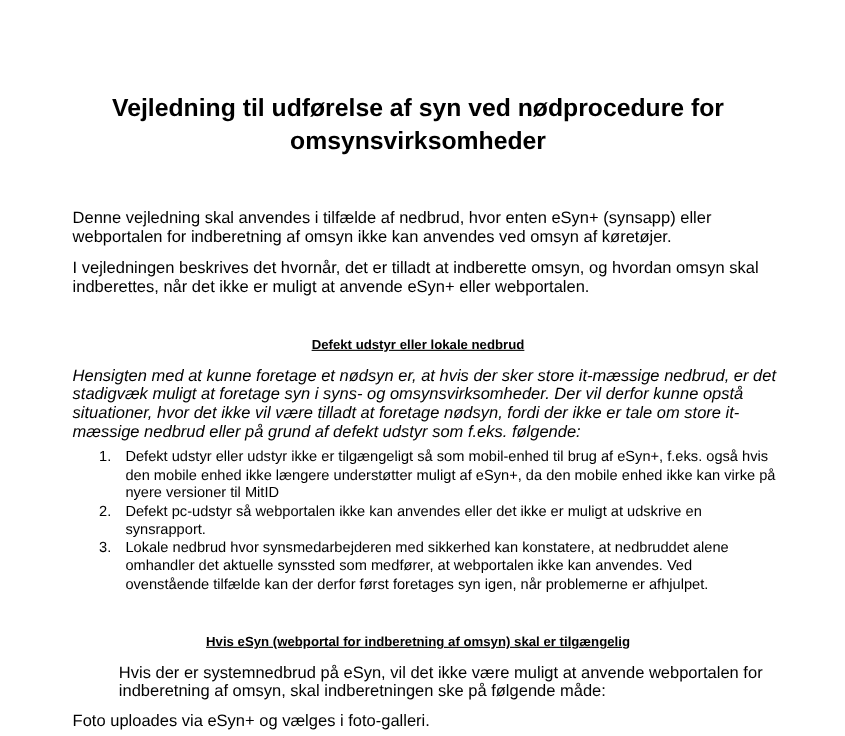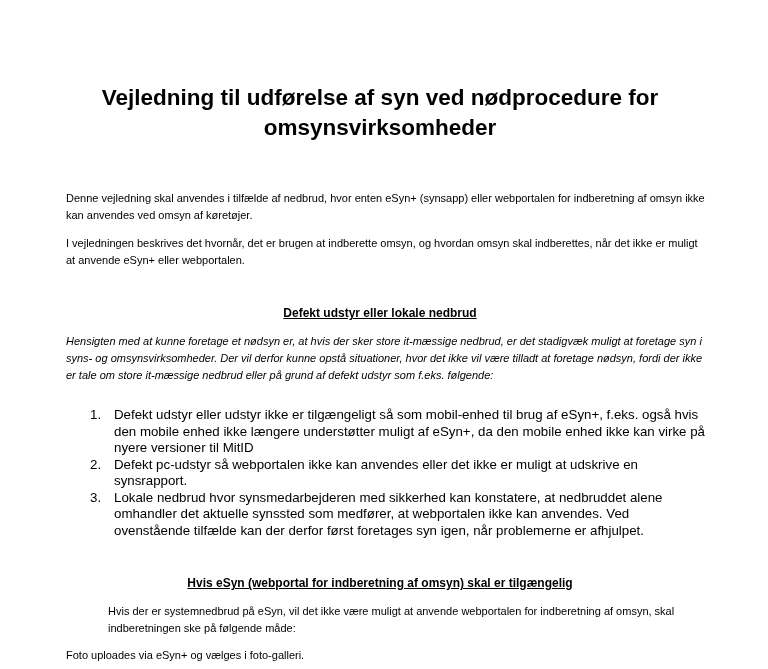--- a/index.html
+++ b/index.html
@@ -1,37 +1,37 @@
 <!DOCTYPE html>
 <html><head>
 <meta charset="utf-8">
 <style>
   html, body { margin: 0; padding: 0; background: #ffffff; }
   body { width: 768px; height: 669px; overflow: hidden; position: relative;
          font-family: "Liberation Sans", sans-serif; color: #000; }
   .page { position: absolute; left: 0; top: 0; width: 768px; height: 558px; }
   .title { position: absolute; left: 60px; width: 640px; top: 83px;
            text-align: center; font-weight: bold; font-size: 22.5px; line-height: 30px; }
-  .p { position: absolute; left: 66px; width: 640px; font-size: 11px; line-height: 17px; }
+  .p { position: absolute; left: 66px; width: 640px; font-size: 15px; line-height: 17px; }
   .h2 { position: absolute; left: 60px; width: 640px; text-align: center;
         font-weight: bold; font-size: 12px; line-height: 20px; }
   .h2 span { text-decoration: underline; }
   .list { position: absolute; left: 66px; width: 640px; top: 407px; margin: 0; padding: 0; list-style: none; }
   .li { position: relative; padding-left: 48px; font-size: 13.3px; line-height: 16.5px; }
   .num { position: absolute; left: 24px; top: 0; }
   .bold { font-weight: normal; }
 </style>
 </head>
 <body>
 
 <div class="page">
   <div class="title">Vejledning til udførelse af syn ved nødprocedure for omsynsvirksomheder</div>
 
   <div class="p" style="top:190px;">Denne vejledning skal anvendes i tilfælde af nedbrud, hvor enten eSyn+ (synsapp) eller webportalen for indberetning af omsyn ikke kan anvendes ved omsyn af køretøjer.</div>
-  <div class="p" style="top:235px;">I vejledningen beskrives det hvornår, det er brugen at indberette omsyn, og hvordan omsyn skal indberettes, når det ikke er muligt at anvende eSyn+ eller webportalen.</div>
+  <div class="p" style="top:235px;">I vejledningen beskrives det hvornår, det er tilladt at indberette omsyn, og hvordan omsyn skal indberettes, når det ikke er muligt at anvende eSyn+ eller webportalen.</div>
 
   <div class="h2" style="top:303px;">
     <span>Defekt udstyr eller lokale nedbrud</span>
   </div>
   <div class="p" style="top:333px;font-style:italic;">Hensigten med at kunne foretage et nødsyn er, at hvis der sker store it-mæssige nedbrud, er det stadigvæk muligt at foretage syn i syns- og omsynsvirksomheder. Der vil derfor kunne opstå situationer, hvor det ikke vil være tilladt at foretage nødsyn, fordi der ikke er tale om store it-mæssige nedbrud eller på grund af defekt udstyr som f.eks. følgende:</div>
 
   <div class="list">
     <div class="li">
       <span class="num">1.</span>
       <span>Defekt udstyr eller udstyr ikke er tilgængeligt så som mobil-enhed til brug af eSyn+, f.eks. også hvis den mobile enhed ikke længere understøtter muligt af eSyn+, da den mobile enhed ikke kan virke på nyere versioner til MitID</span>

